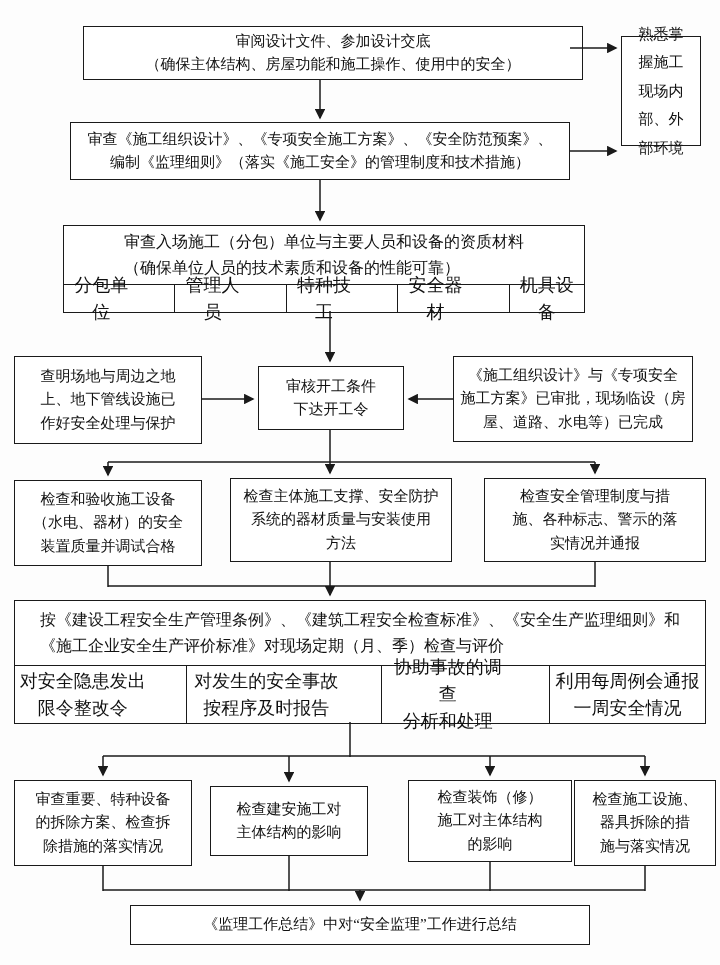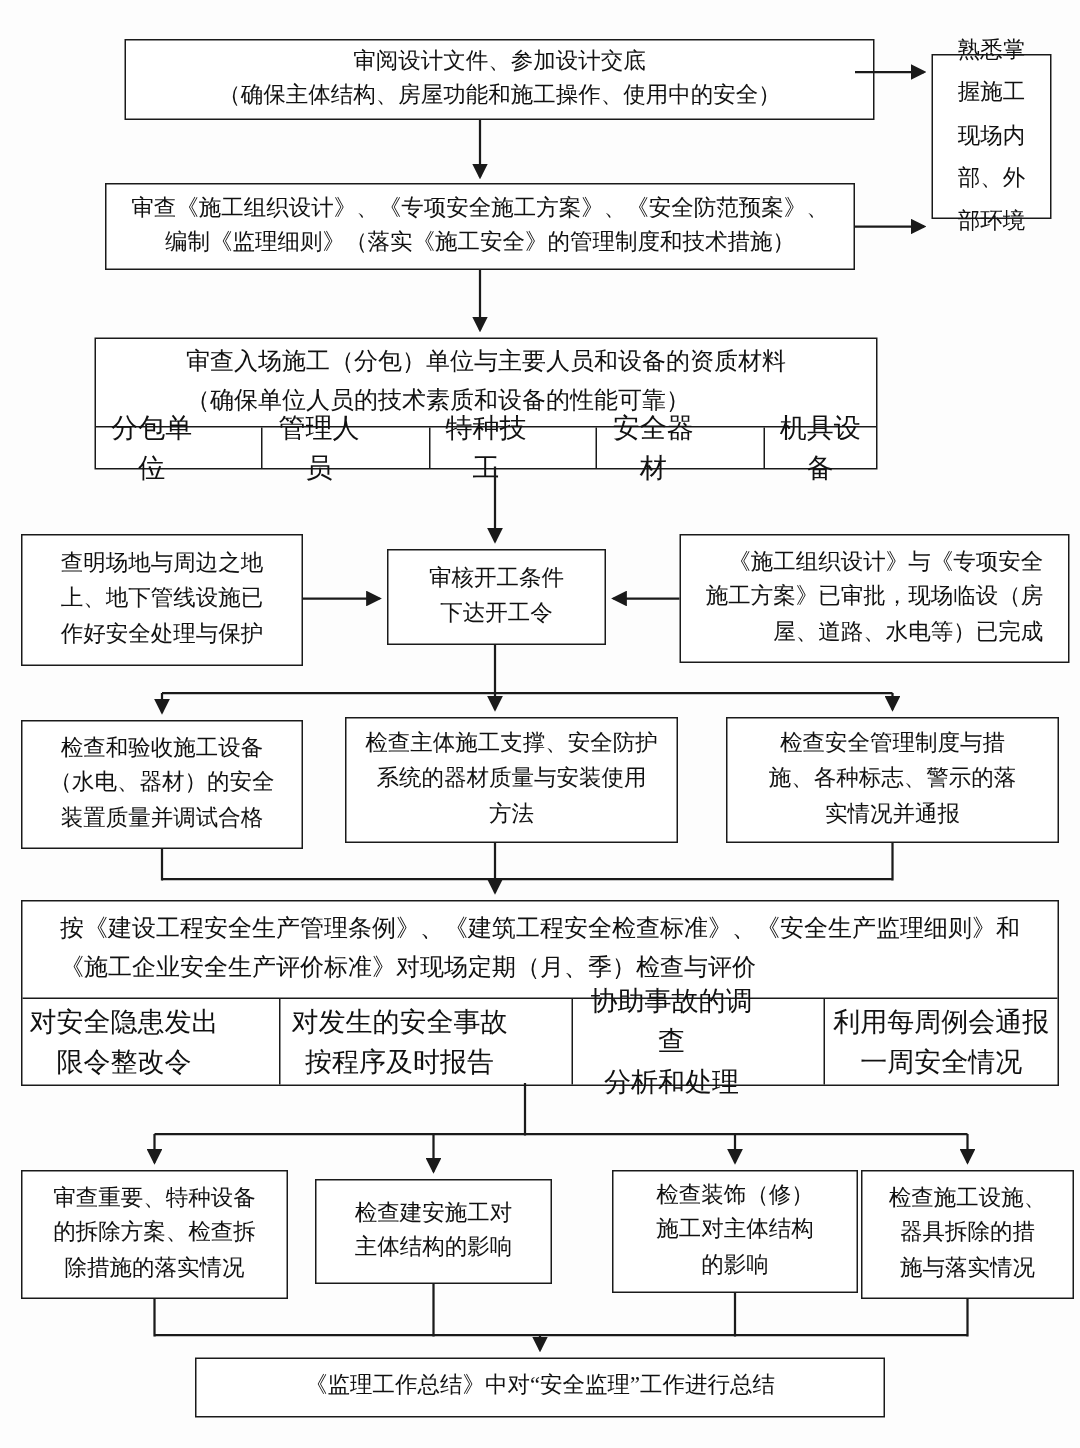--- a/index.html
+++ b/index.html
@@ -101,21 +101,21 @@
     </div>
   </div>
 
   <div class="node" style="left:14px; top:356px; width:188px; height:88px;">查明场地与周边之地
 上、地下管线设施已
 作好安全处理与保护</div>
 
   <div class="node" style="left:258px; top:366px; width:146px; height:64px;">审核开工条件
 下达开工令</div>
 
-  <div class="node" style="left:453px; top:356px; width:260px; height:86px;text-align:right;">《施工组织设计》与《专项安全
+  <div class="node" style="left:453px; top:356px; width:240px; height:86px;">《施工组织设计》与《专项安全
 施工方案》已审批，现场临设（房
 屋、道路、水电等）已完成</div>
 
   <div class="node" style="left:14px; top:480px; width:188px; height:86px;">检查和验收施工设备
 （水电、器材）的安全
 装置质量并调试合格</div>
 
   <div class="node" style="left:230px; top:478px; width:222px; height:84px;">检查主体施工支撑、安全防护
 系统的器材质量与安装使用
 方法</div>

